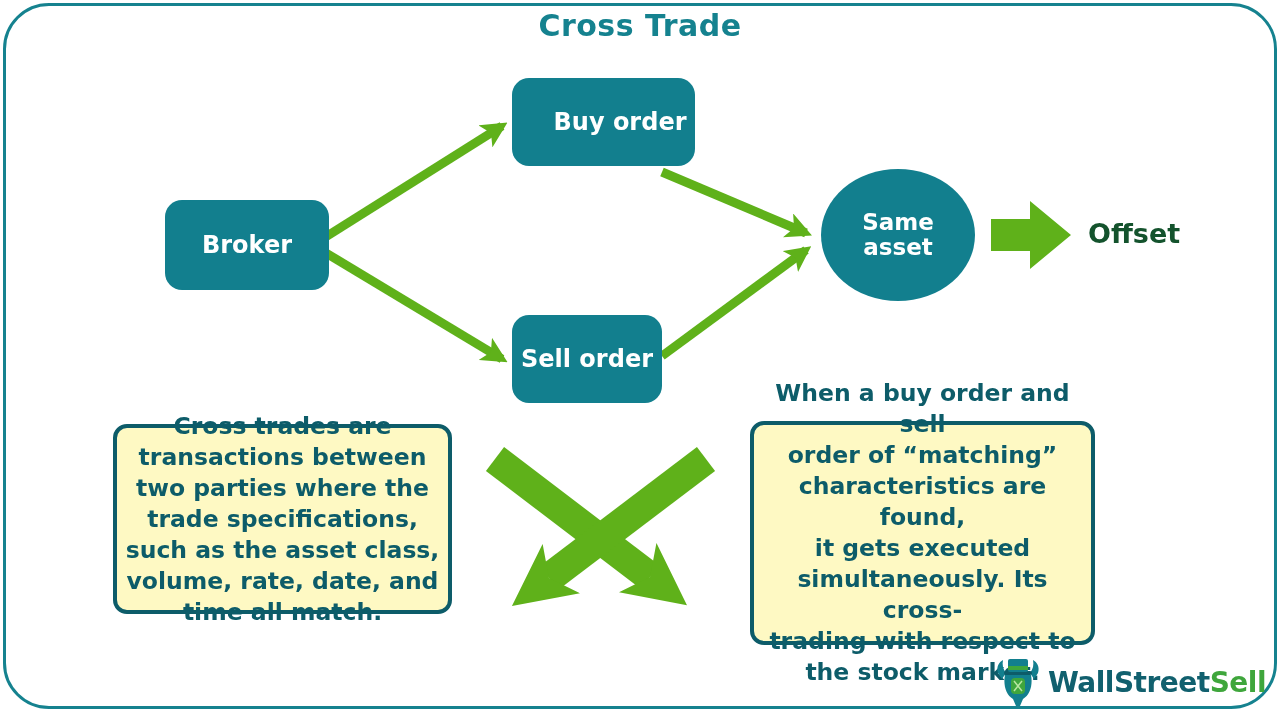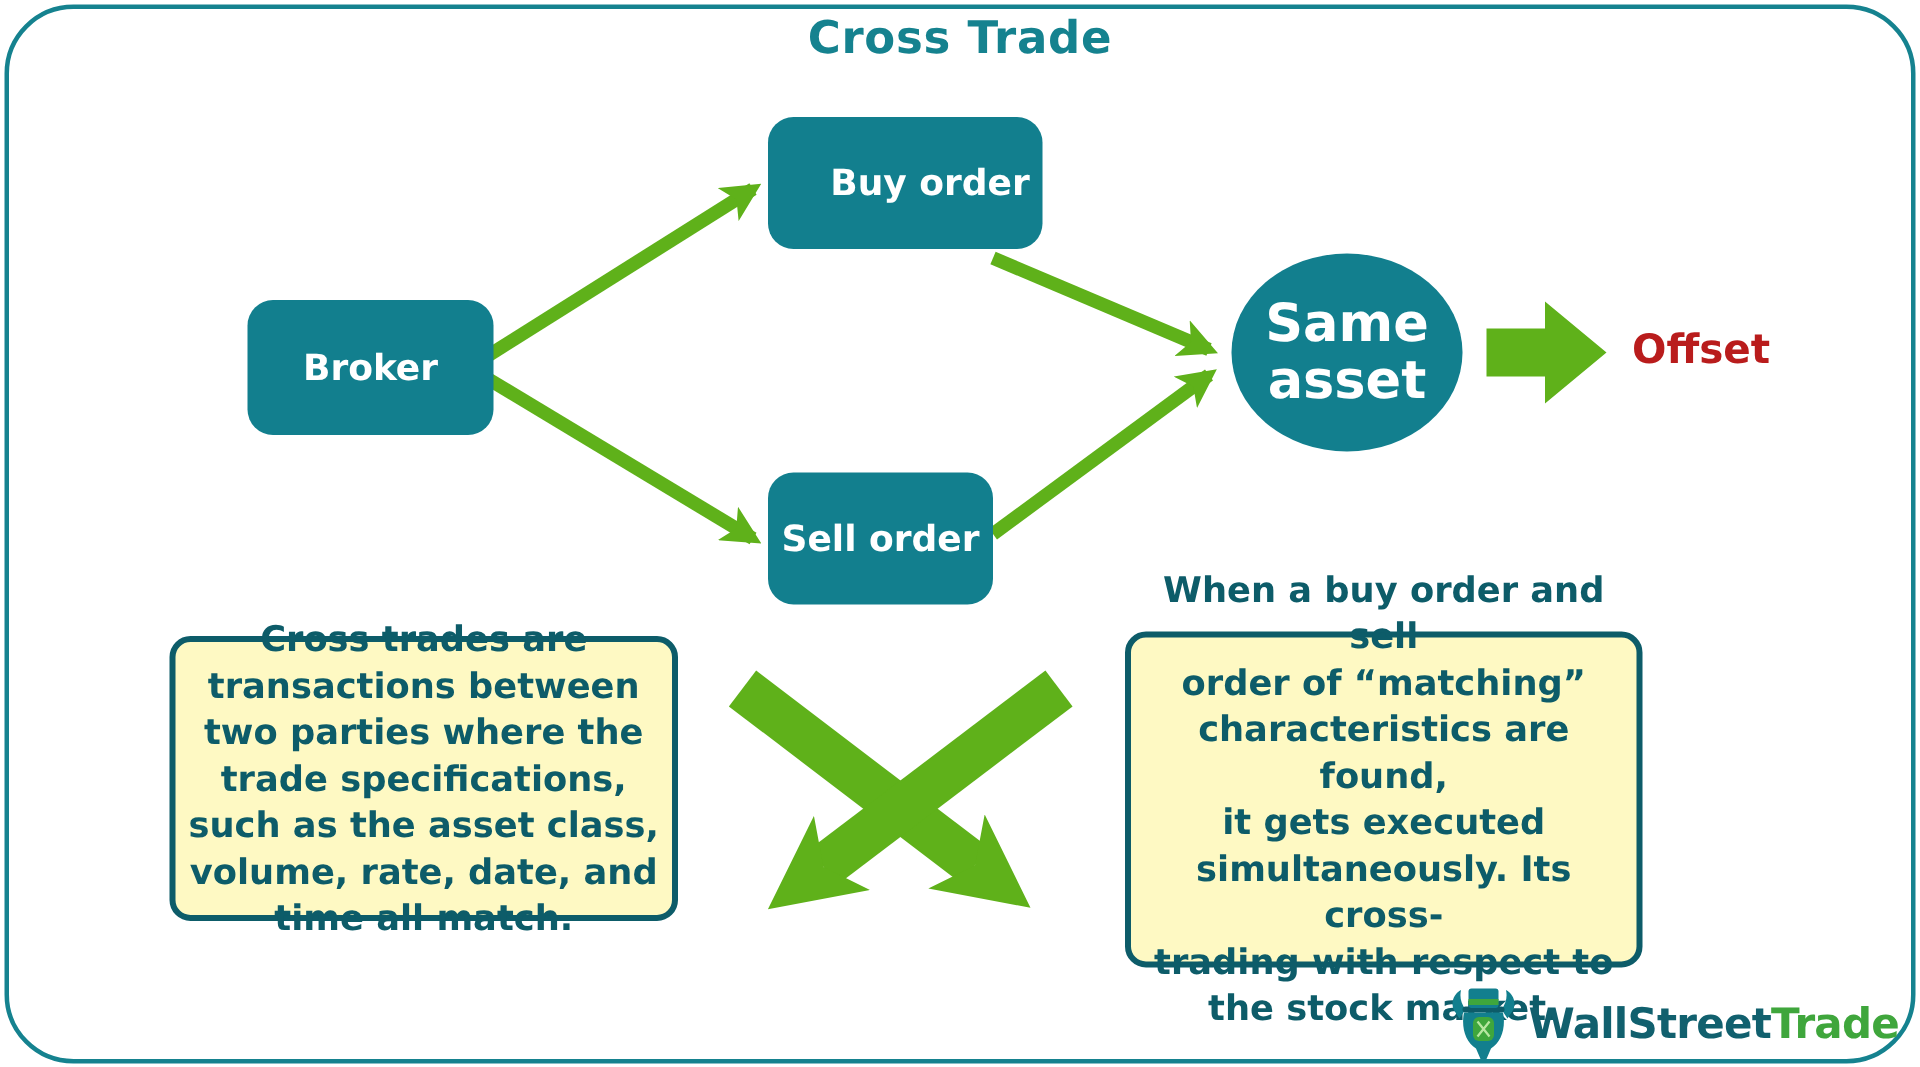--- a/index.html
+++ b/index.html
@@ -19,25 +19,25 @@
   .node{
     position:absolute;background:#127f8e;color:#ffffff;font-weight:700;
     display:flex;align-items:center;justify-content:center;text-align:center;
     border-radius:17px;font-size:24px;
   }
   .node-broker{left:165px;top:200px;width:164px;height:90px;}
   .node-buy{left:512px;top:78px;width:150px;height:88px;padding-left:33px;}
   .node-sell{left:512px;top:315px;width:150px;height:88px;}
   .node-asset{
     left:821px;top:169px;width:154px;height:132px;border-radius:50%;
-    font-size:35px;line-height:1.1;padding:0 22px;box-sizing:border-box;
+    font-size:23px;line-height:1.1;padding:0 22px;box-sizing:border-box;
   }
   .offset-label{
     position:absolute;left:1088px;top:218px;width:120px;
-    font-size:27px;font-weight:700;color:#b91c1c;
+    font-size:27px;font-weight:700;color:#14532d;
   }
   .note{
     position:absolute;border:4px solid #0d5c69;border-radius:14px;
     background:#fef9c3;display:flex;align-items:center;justify-content:center;
     box-sizing:border-box;
   }
   .note p{
     margin:0;font-size:23.5px;font-weight:700;color:#0d5c69;text-align:center;
     line-height:31px;white-space:pre-line;
   }
@@ -133,16 +133,16 @@
 
       <rect x="16" y="2" width="20" height="13" rx="2" fill="#127f8e"></rect>
 
       <rect x="16" y="9" width="20" height="4" fill="#3fa63c"></rect>
 
       <path d="M13,18 L39,18 C41,28 38,38 31,42 L28,49 L24,49 L21,42 C14,38 11,28 13,18 Z" fill="#127f8e"></path>
 
       <rect x="19" y="21" width="14" height="16" rx="4" fill="#3fa63c"></rect>
       <path d="M22,24 L30,34 M30,24 L22,34" stroke="#b7e6a0" stroke-width="1.5"></path>
     </svg>
-    <span class="logo-text"><span class="p1">WallStreet</span><span class="p2">Trade</span></span>
+    <span class="logo-text"><span class="p1">WallStreet</span><span class="p2">Sell</span></span>
   </div>
 
 </div>
 
 </body></html>

